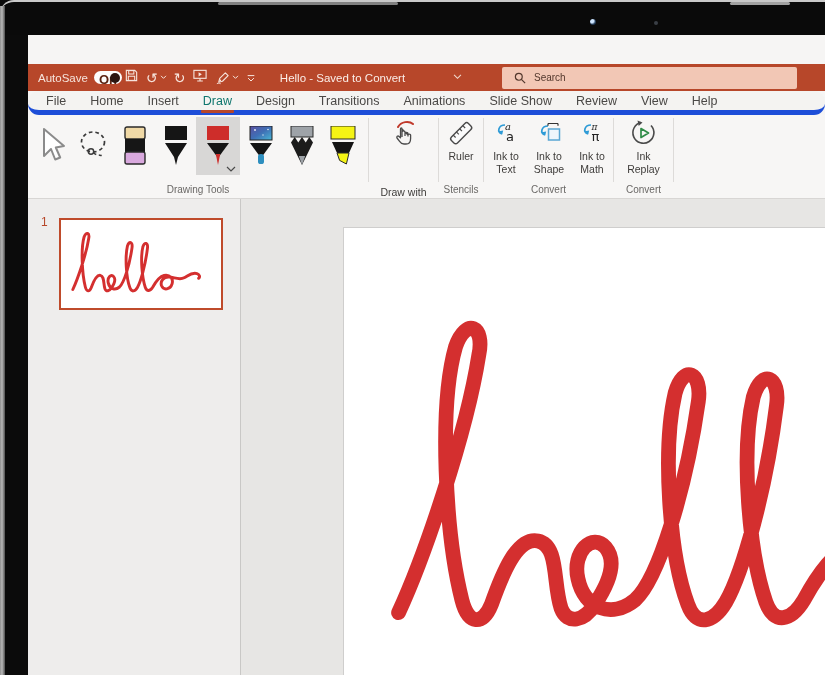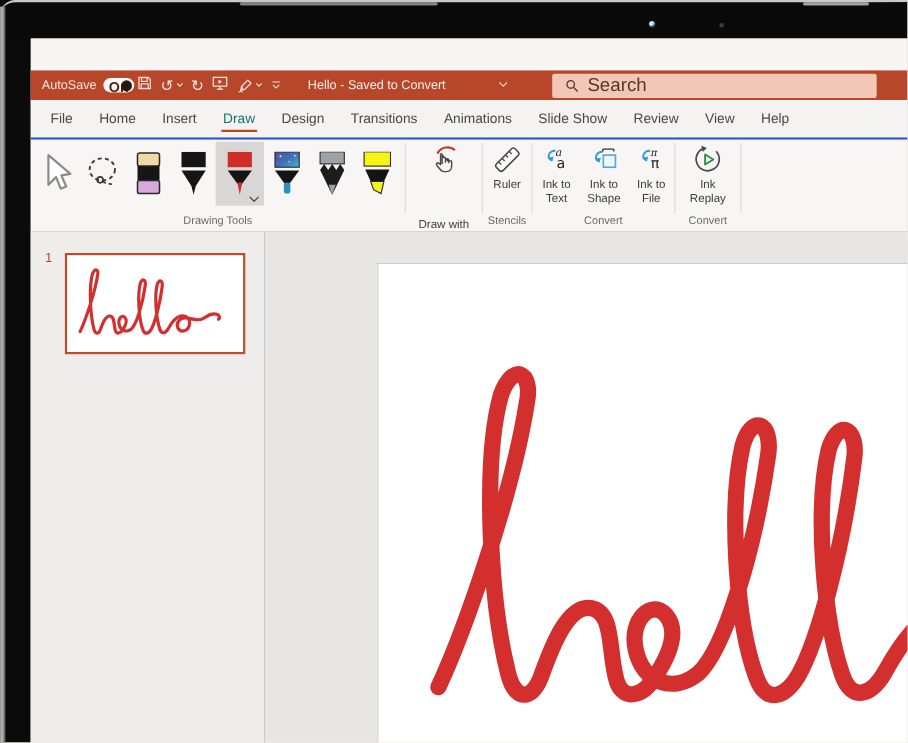--- a/index.html
+++ b/index.html
@@ -31,27 +31,27 @@
   .toggle .knob { position:absolute; right:1.5px; top:1.5px; width:10px; height:10px; border-radius:50%;
     background:#2b1510; }
   .qat { position:absolute; left:96px; top:0; height:27px; display:flex; align-items:center; gap:7px; }
   .qat .glyph { font-size:14px; color:#f6e4dc; line-height:1; }
   .chev { display:inline-block; }
   .doc-title { position:absolute; left:222px; top:0; width:185px; height:27px; display:flex;
     align-items:center; justify-content:center; font-size:11.5px; color:#fbeee8; }
   .title-chev { position:absolute; left:425px; top:10px; }
   .searchbox { position:absolute; left:474px; top:2.5px; width:295px; height:22px; background:#f2c7b5;
     border-radius:2px; display:flex; align-items:center; gap:8px; padding-left:12px; }
-  .searchbox input { border:none; outline:none; background:transparent; font-size:17px; color:#53382d;
+  .searchbox input { border:none; outline:none; background:transparent; font-size:10px; color:#53382d;
     font-family:"Liberation Sans", sans-serif; width:220px; }
   .searchbox input::placeholder { color:#53382d; opacity:1; }
 
   
-  .tabs { position:relative; width:100%; height:36px; background:#f4f3f1; display:flex;
-    align-items:center; padding-left:6px; border-bottom:2px solid #1d4ed8; }
+  .tabs { position:relative; width:100%; height:24px; background:#f4f3f1; display:flex;
+    align-items:center; padding-left:6px; border-bottom:5px solid #1d4ed8;border-radius:11px; }
   .tab { position:relative; height:28px; line-height:28px; padding:0 12px; font-size:12.5px; color:#4a4846; }
   .tab.active { color:#0f766e; }
   .tab.active::after { content:""; position:absolute; left:10px; right:10px; bottom:2px; height:2.5px;
     background:#b7472a; border-radius:1px; }
 
   
   .ribbon { position:relative; width:100%; height:84px; background:#f7f6f5; border-bottom:1px solid #d8d6d4; }
   .rgroup { position:absolute; top:0; height:84px; }
   .group-label { position:absolute; bottom:4px; left:0; width:100%; text-align:center; font-size:10px;
     color:#6a6866; white-space:nowrap; }
@@ -308,21 +308,21 @@
         </div>
         <div class="rbtn" style="left:87px; width:42px;">
           <span class="ric">
             <svg width="26" height="26" viewBox="0 0 26 26">
                 <path d="M12 5C5.5 5,3.5 12,9 14" fill="none" stroke="#2e9bd6" stroke-width="1.7"></path>
                 <path d="M5.8 11.2l3.4 3.4 1-4.2z" fill="#2e9bd6"></path>
                 <text x="12.5" y="9.5" font-size="9" font-style="italic" font-family="DejaVu Serif, serif" fill="#222">π</text>
                 <text x="12.5" y="21" font-size="13" font-family="DejaVu Sans, sans-serif" fill="#222">π</text>
               </svg>
           </span>
-          <span style="width:42px;">Ink to File</span>
+          <span style="width:42px;">Ink to Math</span>
         </div>
         <div class="group-label">Convert</div>
       </div>
 
       <div class="rsep" style="left:585px;"></div>
 
       <div class="rgroup" style="left:586px; width:59px;">
         <div class="rbtn" style="left:0; width:59px;align-items:center;">
           <span class="ric">
             <svg width="28" height="28" viewBox="0 0 28 28">

